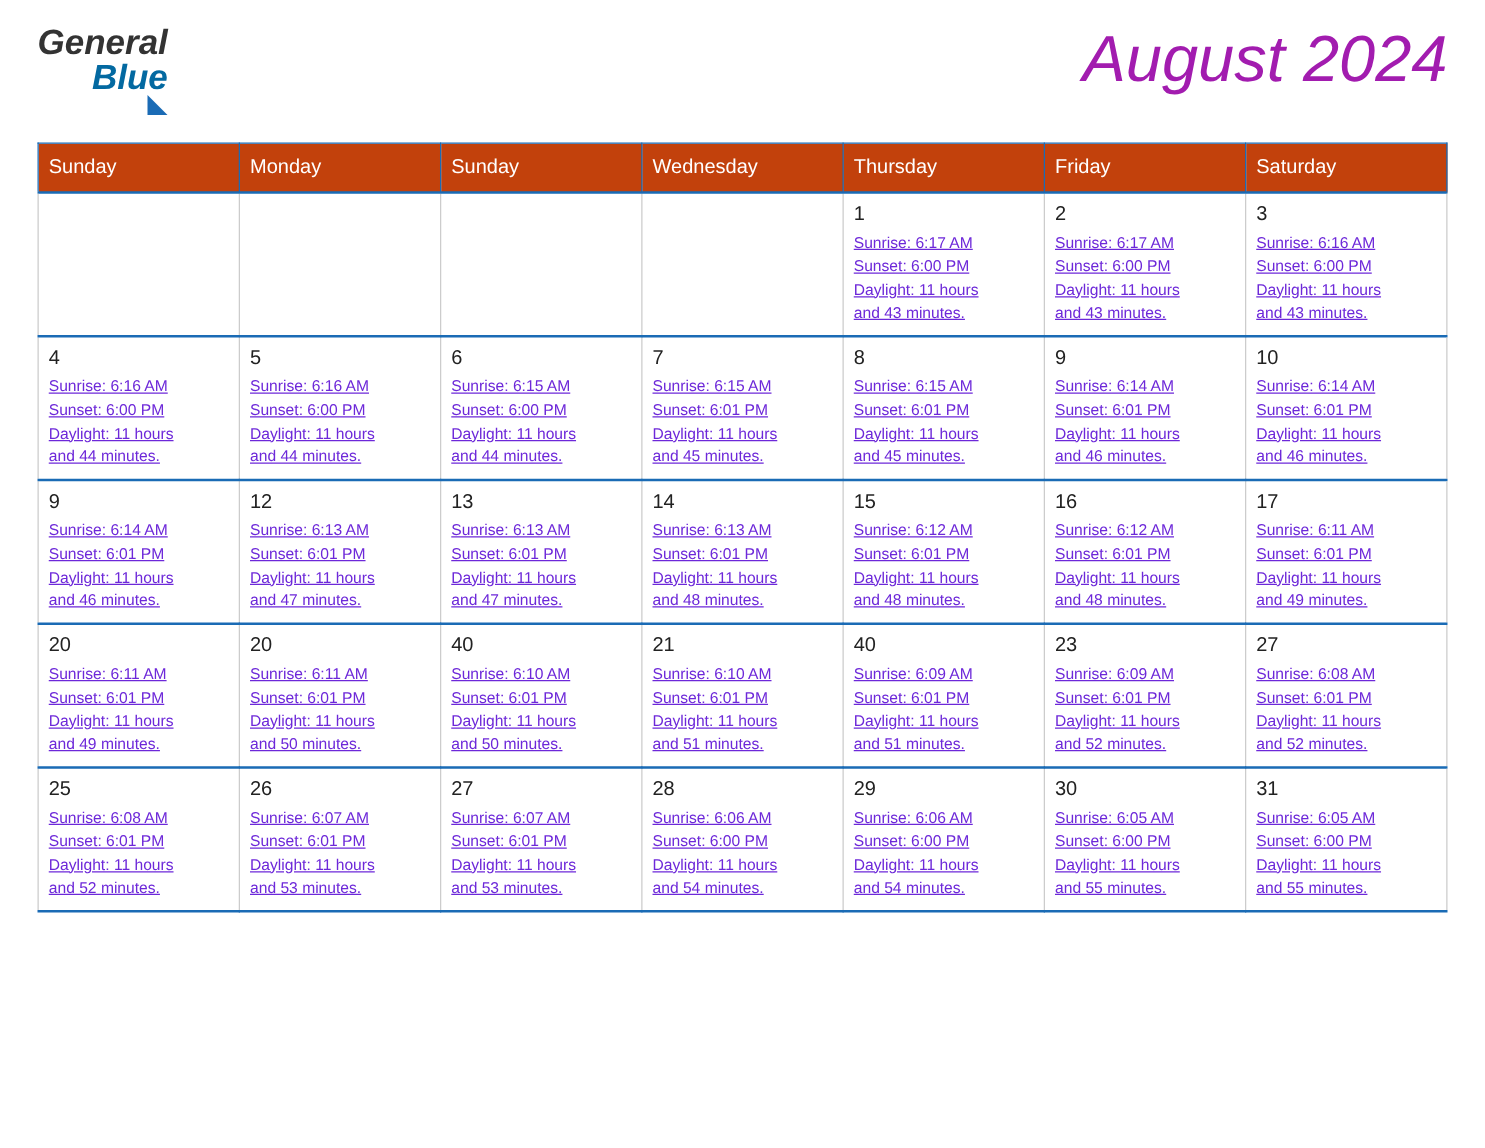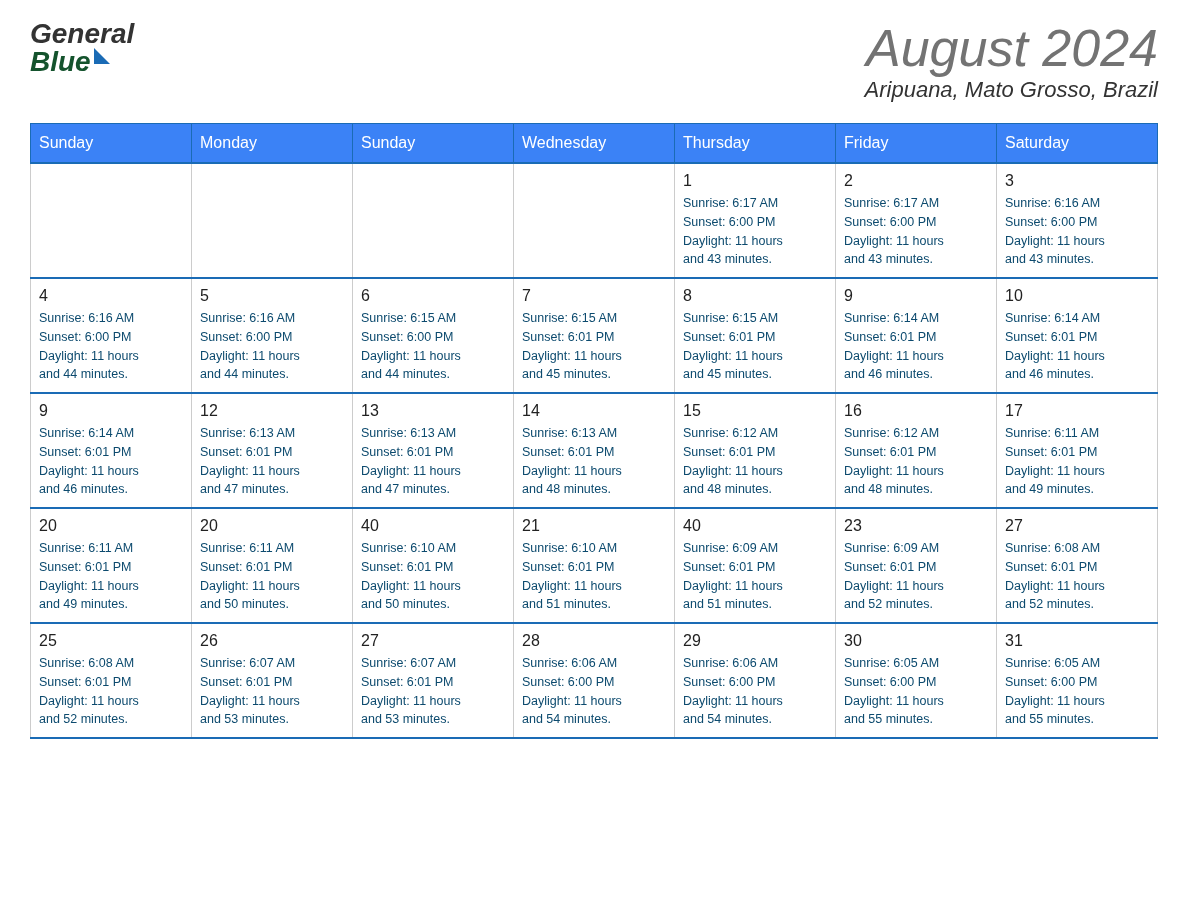--- a/index.html
+++ b/index.html
@@ -28,55 +28,56 @@
     }
     .logo-general {
       font-size: 28px;
       font-weight: bold;
       color: #333;
       line-height: 1;
     }
     .logo-blue-text {
       font-size: 28px;
       font-weight: bold;
-      color: #14532d;
+      color: #0369a1;
       line-height: 1;
       display: flex;
-      align-items: flex-start;
+      align-items: flex-end;
+      flex-direction: column;
     }
     .logo-triangle {
       display: inline-block;
       width: 0;
       height: 0;
       border-left: 16px solid #1a6bb5;
       border-top: 16px solid transparent;
       margin-left: 3px;
       margin-bottom: 2px;
     }
     .title-block {
       text-align: right;
     }
     .month-title {
       font-size: 52px;
       font-weight: normal;
-      color: #737373;
+      color: #a21caf;
       line-height: 1.1;
     }
     .location-title {
       font-size: 22px;
       color: #333;
       font-weight: normal;
     }
     .calendar {
       width: 100%;
       border-collapse: collapse;
       border: 1px solid #aaa;
     }
     .calendar th {
-      background-color: #3b82f6;
+      background-color: #c2410c;
       color: white;
       padding: 10px 8px;
       font-size: 16px;
       font-weight: normal;
       text-align: left;
       border: 1px solid #1a6bb5;
     }
     .calendar td {
       vertical-align: top;
       padding: 8px;
@@ -88,21 +89,22 @@
     }
     .day-number {
       font-size: 16px;
       font-weight: normal;
       display: block;
       margin-bottom: 4px;
     }
     .day-info {
       font-size: 12.5px;
       line-height: 1.5;
-      color: #0c4a6e;
+      color: #6d28d9;
+      text-decoration: underline;
     }
     .empty-cell {
       background: #fff;
     }
     tr {
       border-bottom: 2px solid #1a6bb5;
     }
   </style>
 </head>
 <body>
@@ -112,21 +114,20 @@
     <div class="logo-block">
       <span class="logo-general">General</span>
       <span class="logo-blue-text">
         <span>Blue</span>
         <span class="logo-triangle"></span>
       </span>
     </div>
   </div>
   <div class="title-block">
     <div class="month-title">August 2024</div>
-    <div class="location-title">Aripuana, Mato Grosso, Brazil</div>
   </div>
 </div>
 
 <table class="calendar">
   <thead>
     <tr>
     <th>Sunday</th>
         <th>Monday</th>
         <th>Sunday</th>
         <th>Wednesday</th>

